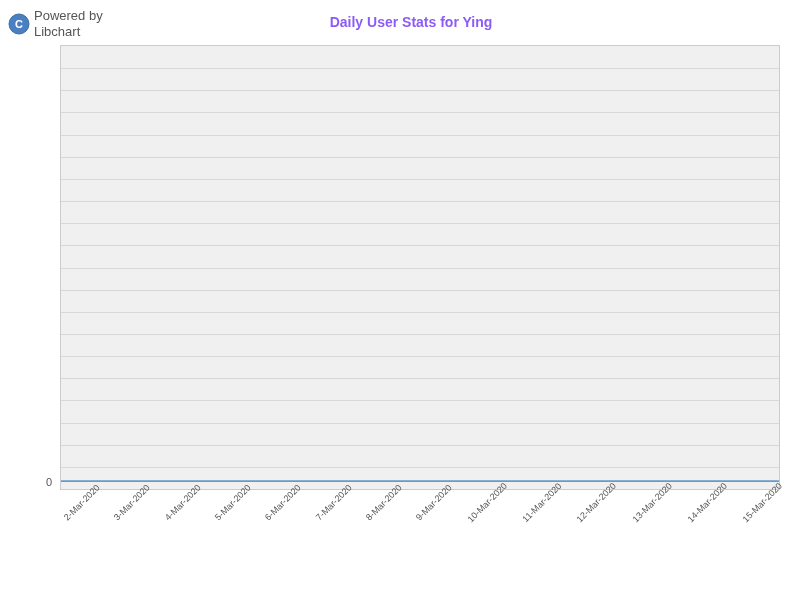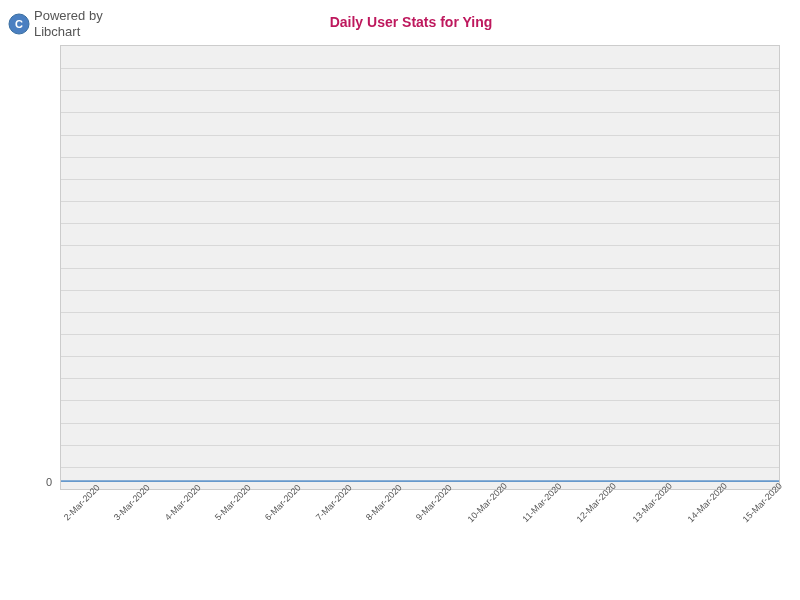--- a/index.html
+++ b/index.html
@@ -38,21 +38,21 @@
       line-height: 1.2;
     }
     .chart-title {
       position: absolute;
       top: 14px;
       left: 0;
       right: 0;
       text-align: center;
       font-size: 14px;
       font-weight: bold;
-      color: #be185d;
+      color: #8b5cf6;
       margin-left: 22px;
     }
     .chart-area {
       position: absolute;
       top: 45px;
       left: 60px;
       right: 20px;
       bottom: 110px;
       background: #f0f0f0;
       border: 1px solid #ccc;

